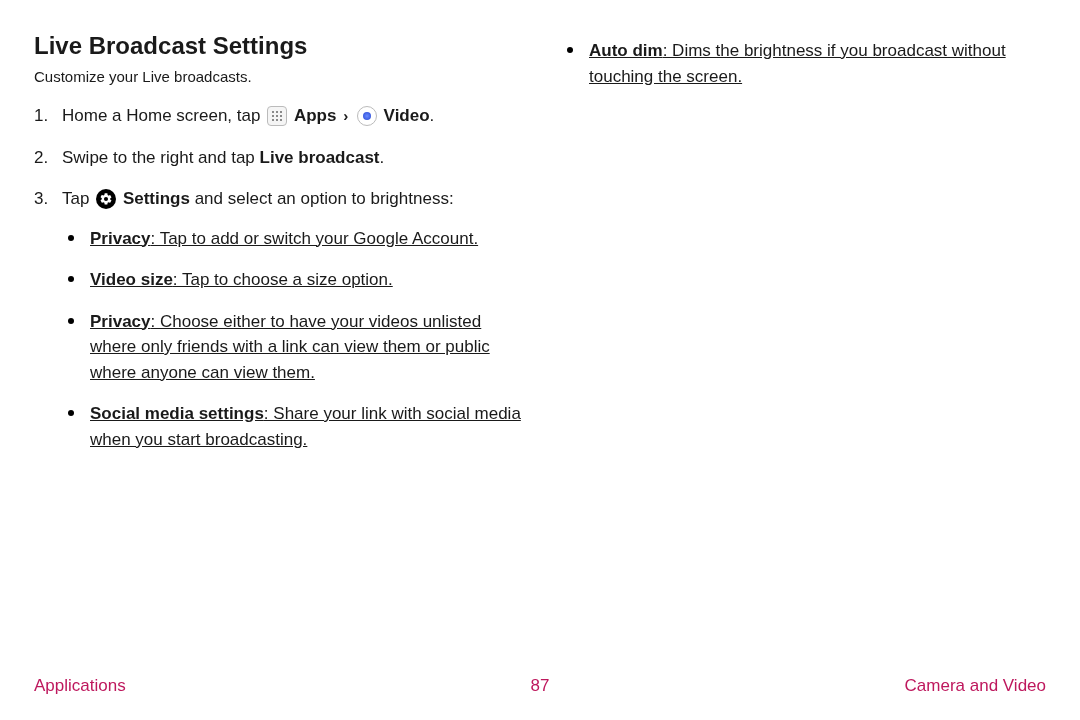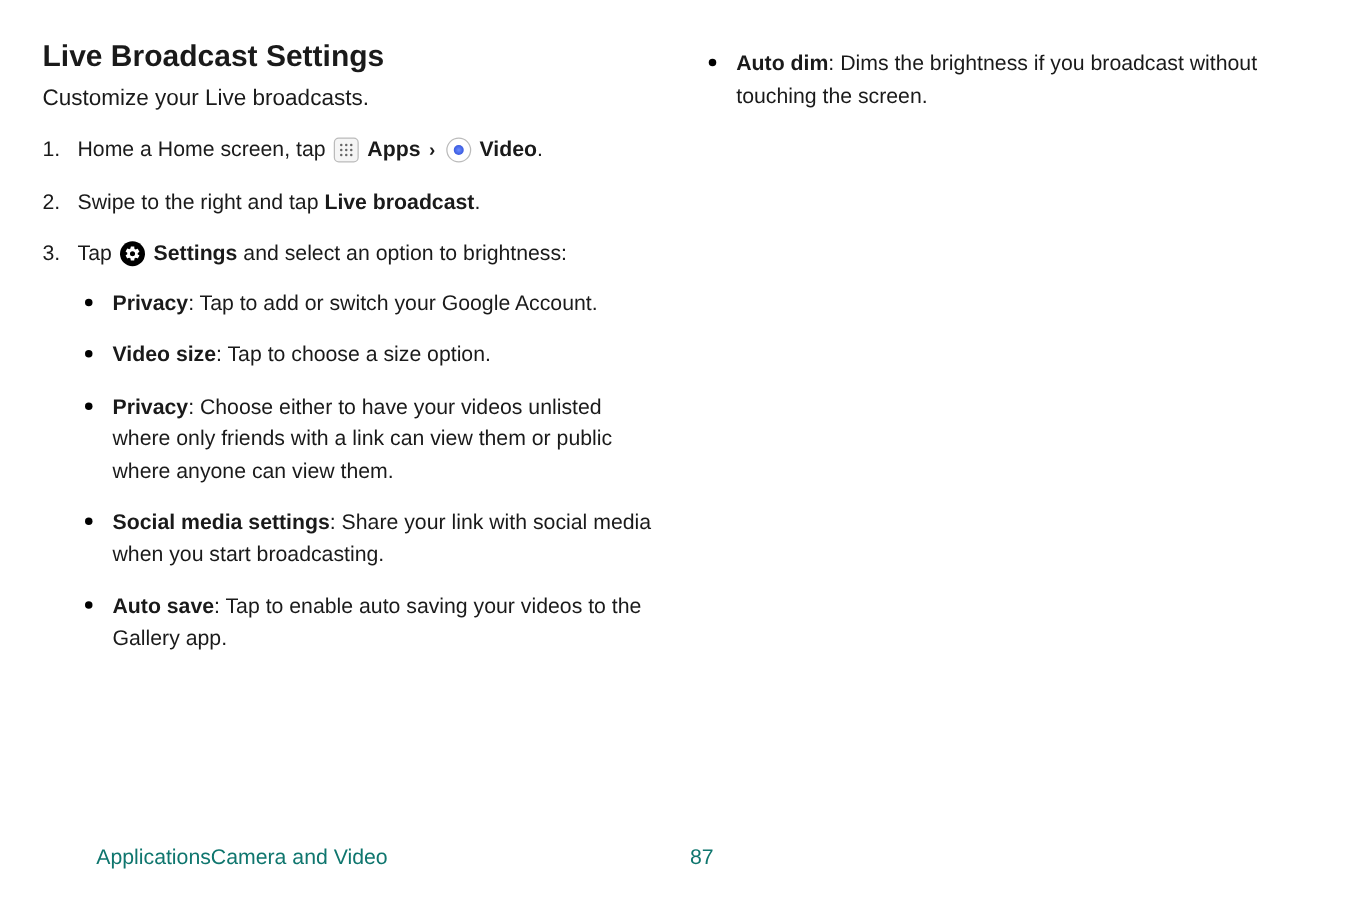--- a/index.html
+++ b/index.html
@@ -19,21 +19,21 @@
   .col {
     flex: 1;
     max-width: 500px;
   }
   h1 {
     font-size: 24px;
     font-weight: 700;
     margin-bottom: 8px;
   }
   .intro {
-    font-size: 18px;
+    font-size: 15px;
     margin-bottom: 18px;
   }
   ol.steps {
     list-style: none;
     counter-reset: step;
     padding-left: 0;
   }
   ol.steps > li {
     counter-increment: step;
     position: relative;
@@ -52,20 +52,21 @@
     list-style: none;
     padding-left: 0;
     margin-top: 14px;
   }
   ul.bullets > li {
     position: relative;
     padding-left: 28px;
     font-size: 17px;
     line-height: 1.5;
     margin-bottom: 16px;
+    text-decoration: underline;
   }
   ul.bullets > li::before {
     content: "";
     position: absolute;
     left: 6px;
     top: 9px;
     width: 6px;
     height: 6px;
     background: #000;
     border-radius: 50%;
@@ -127,23 +128,23 @@
     font-weight: 700;
     font-size: 15px;
     margin: 0 2px;
   }
   .footer {
     position: absolute;
     bottom: 24px;
     left: 34px;
     right: 34px;
     display: flex;
+    justify-content: space-between;
     font-size: 17px;
-    color: #0f766e;
-    margin-left: 43px;
+    color: #be185d;
   }
   .footer .center { position: absolute; left: 50%; transform: translateX(-50%); }
   .line { display: inline; }
 </style>
 </head>
 <body>
 
 <div class="columns">
   <div class="col col1">
     <h1>Live Broadcast Settings</h1>
@@ -184,21 +185,20 @@
               <path fill="#fff" d="M19.14,12.94a7,7,0,0,0,.05-.94,7,7,0,0,0-.05-.94l2.03-1.58a.5.5,0,0,0,.12-.63l-1.92-3.32a.5.5,0,0,0-.6-.22l-2.39.96a7,7,0,0,0-1.62-.94l-.36-2.54A.5.5,0,0,0,13.9,2h-3.8a.5.5,0,0,0-.5.42l-.36,2.54a7,7,0,0,0-1.62.94l-2.39-.96a.5.5,0,0,0-.6.22L2.71,8.48a.5.5,0,0,0,.12.63l2.03,1.58a7,7,0,0,0,0,1.88L2.83,14.15a.5.5,0,0,0-.12.63l1.92,3.32a.5.5,0,0,0,.6.22l2.39-.96a7,7,0,0,0,1.62.94l.36,2.54a.5.5,0,0,0,.5.42h3.8a.5.5,0,0,0,.5-.42l.36-2.54a7,7,0,0,0,1.62-.94l2.39.96a.5.5,0,0,0,.6-.22l1.92-3.32a.5.5,0,0,0-.12-.63ZM12,15.5A3.5,3.5,0,1,1,15.5,12,3.5,3.5,0,0,1,12,15.5Z"></path>
             </svg>
         </span>
         <b>Settings</b><span> and select an option to brightness:</span>
 
         <ul class="bullets">
           <li><b>Privacy</b><span>: Tap to add or switch your Google Account.</span></li>
           <li><b>Video size</b><span>: Tap to choose a size option.</span></li>
           <li><b>Privacy</b><span>: Choose either to have your videos unlisted where only friends with a link can view them or public where anyone can view them.</span></li>
           <li><b>Social media settings</b><span>: Share your link with social media when you start broadcasting.</span></li>
-          <li><b>Auto save</b><span>: Tap to enable auto saving your videos to the Gallery app.</span></li>
         </ul>
       </li>
     </ol>
   </div>
 
   <div class="col col2">
     <ul class="bullets" style="margin-top:6px;">
       <li><b>Auto dim</b><span>: Dims the brightness if you broadcast without touching the screen.</span></li>
     </ul>
   </div>

